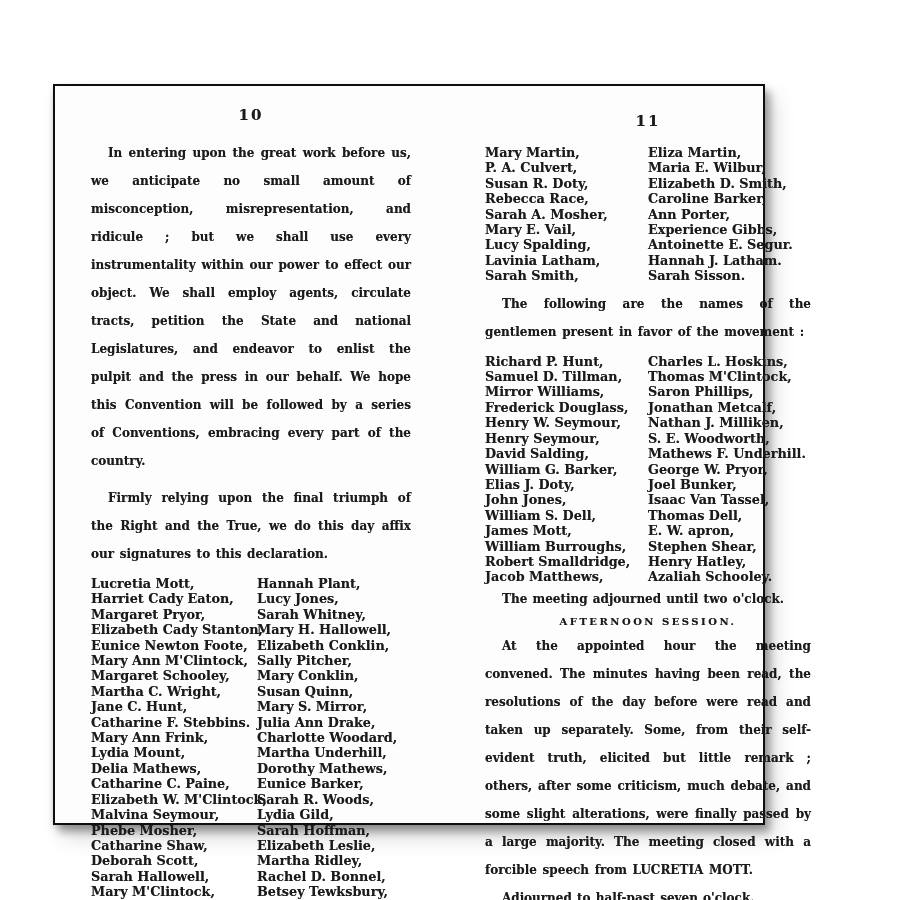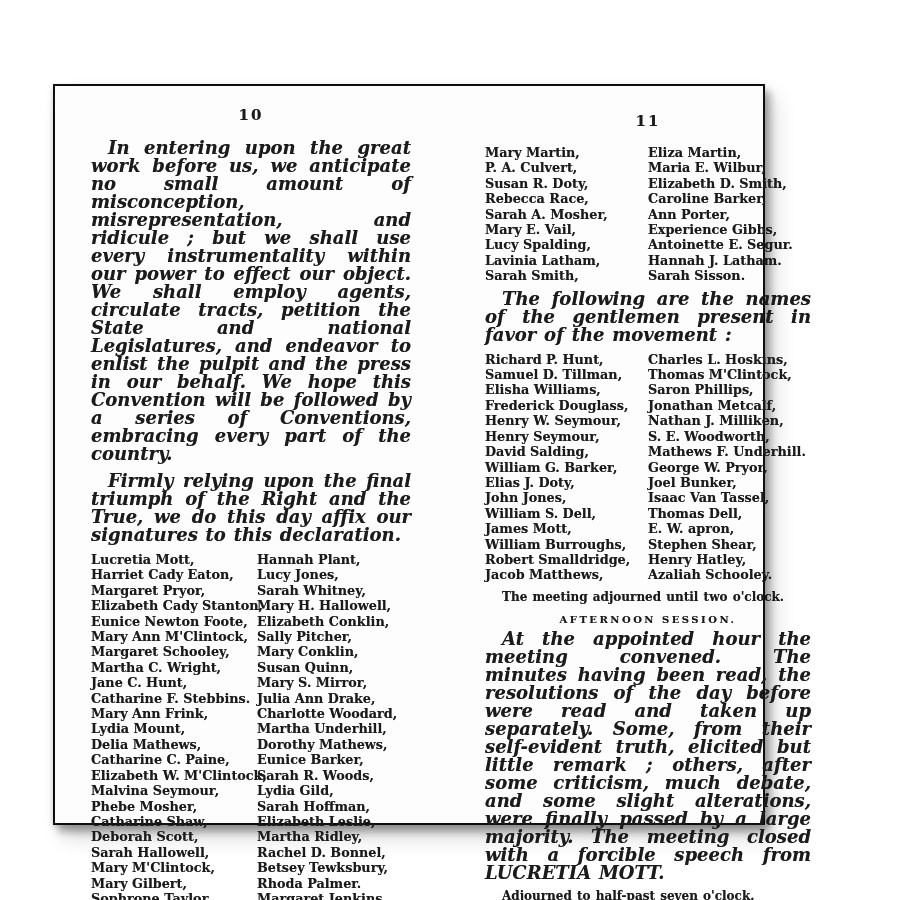--- a/index.html
+++ b/index.html
@@ -20,23 +20,22 @@
   }
   .page { position:absolute; font-weight:bold; text-shadow:0 0 0.4px rgba(27,27,27,0.55); }
   .page-left  { left:36px;  top:20px; width:320px; }
   .page-right { left:430px; top:26px; width:326px; }
   .pagenum {
     text-align:center; font-size:15px; letter-spacing:2px;
     margin:0 0 15px 0;
   }
   .para {
     margin:0; text-align:justify; text-indent:17px;
-    font-size:18px; line-height:18px;
+    font-size:12px; line-height:28px;
     word-spacing:1.5px;
-    font-style:italic;
   }
   .para + .para { margin-top:9px; }
   .siglist { margin-top:8px; font-size:12.8px; line-height:15.4px; }
   .sigrow { display:flex;align-items:flex-end; }
   .sigcell { white-space:nowrap; }
   .page-left  .sigrow .c0 { width:166px; flex:none; }
   .page-right .sigrow .c0 { width:163px; flex:none; }
   .sigrow .c1 { flex:1; }
   .page-right .siglist.top { margin-top:0; }
   .intro { margin-top:6px; }
@@ -239,21 +238,21 @@
           <span class="sigcell c0">Richard P. Hunt,</span>
           <span class="sigcell c1">Charles L. Hoskins,</span>
         </div>
 
         <div class="sigrow">
           <span class="sigcell c0">Samuel D. Tillman,</span>
           <span class="sigcell c1">Thomas M'Clintock,</span>
         </div>
 
         <div class="sigrow">
-          <span class="sigcell c0">Elisha Williams,</span>
+          <span class="sigcell c0">Mirror Williams,</span>
           <span class="sigcell c1">Saron Phillips,</span>
         </div>
 
 
         <div class="sigrow">
           <span class="sigcell c0">Frederick Douglass,</span>
           <span class="sigcell c1">Jonathan Metcalf,</span>
         </div>
 
         <div class="sigrow">

